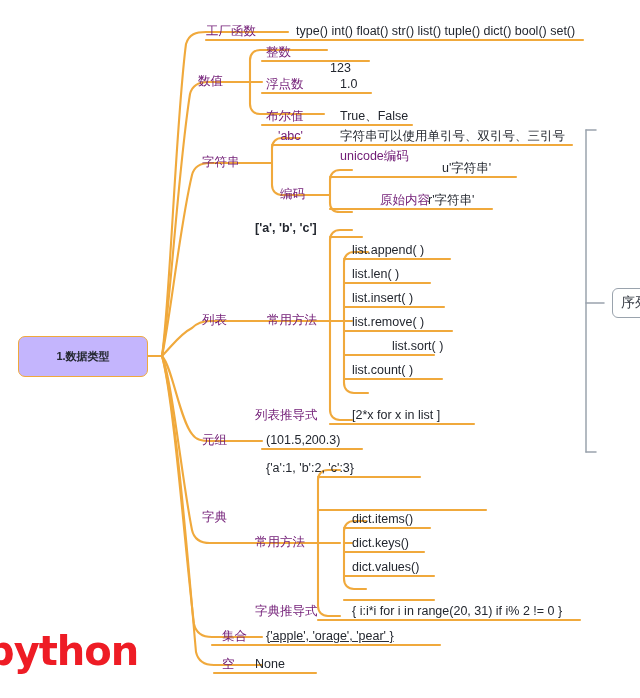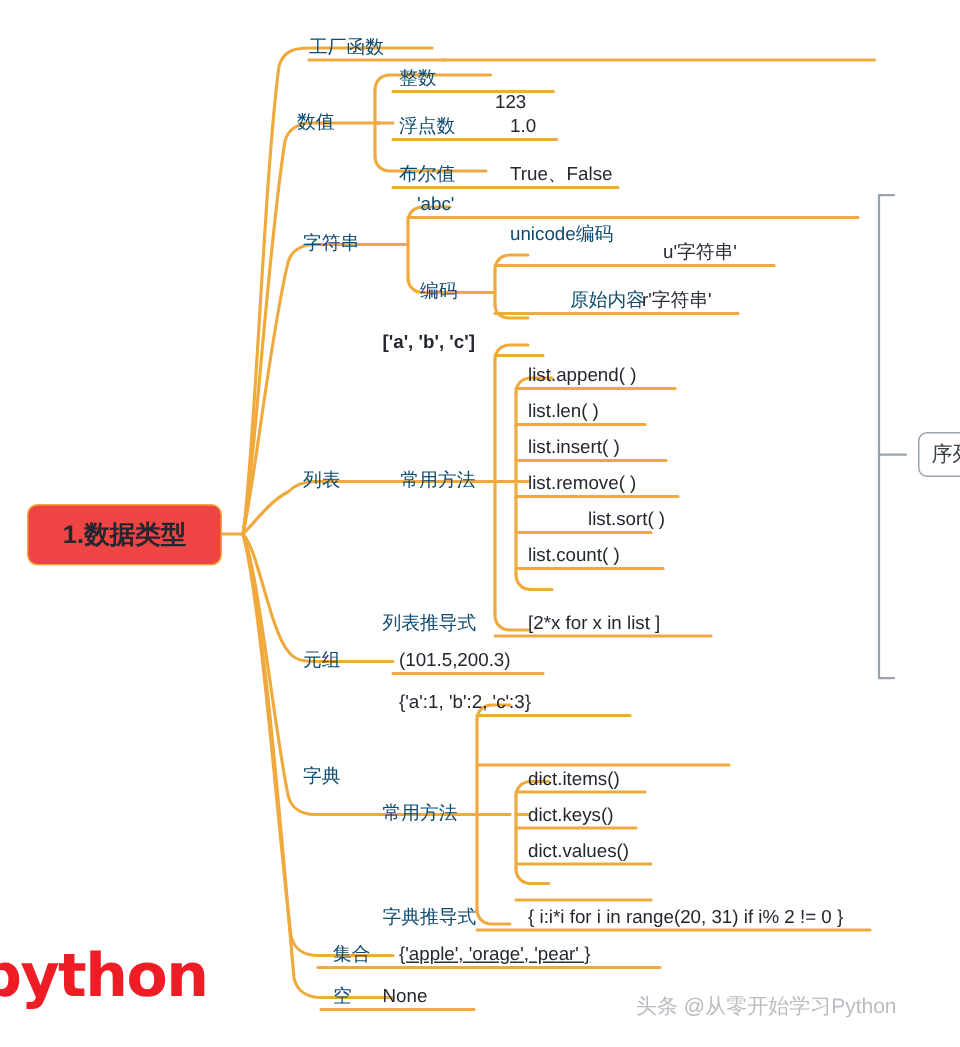--- a/index.html
+++ b/index.html
@@ -6,42 +6,42 @@
   body{width:640px;height:698px;position:relative;overflow:hidden;
        font-family:"Liberation Sans","DejaVu Sans",sans-serif;}
   #canvas{position:absolute;left:0;top:0;width:640px;height:698px;}
   svg.links{position:absolute;left:0;top:0;width:640px;height:698px;pointer-events:none;}
 
   .node{position:absolute;white-space:nowrap;color:#2b2f38;font-size:12.5px;
         line-height:14px;}
 
   
   #root-node{position:absolute;left:18px;top:336px;width:128px;height:39px;
-    border:1.6px solid #F0A93C;border-radius:7px;background:#ef4444;
+    border:1.6px solid #F0A93C;border-radius:7px;background:#c4b5fd;
     display:flex;align-items:center;justify-content:center;
-    font-size:17px;font-weight:bold;color:#22262e;}
+    font-size:11px;font-weight:bold;color:#22262e;}
 
   
   #seq-node{position:absolute;left:612px;top:288px;width:54px;height:30px;
     border:1.3px solid #9aa3ad;border-radius:6px;background:#fff;
     display:flex;align-items:center;justify-content:flex-start;
     padding-left:8px;box-sizing:border-box;
     font-size:14px;color:#3b4049;}
 
   
   #py-mark{position:absolute;left:-14px;top:628px;font-size:40px;
     font-weight:bold;color:#EE1C25;letter-spacing:-1px;
     font-family:"DejaVu Sans",sans-serif;}
 
   
   #watermark{position:absolute;left:424px;top:662px;font-size:14px;
     color:#b9bcc1;white-space:nowrap;}
 
   
-  .lbl{font-size:12.5px;color:#0c4a6e;}
+  .lbl{font-size:12.5px;color:#701a75;}
   .val{font-size:12.5px;color:#23272f;}
   .cn{font-size:12.5px;color:#23272f;}
 </style>
 </head>
 <body>
 
 <div id="canvas">
 
   <svg class="links" viewBox="0 0 640 698" width="640" height="698">
     <g fill="none" stroke="#F0A93C" stroke-width="2.1" stroke-linecap="round">
@@ -155,20 +155,23 @@
     </g>
   </svg>
 
   <div id="root-node">
     <span>1.数据类型</span>
   </div>
 
   <div class="node" style="left:206px;top:24px;">
     <span class="lbl">工厂函数</span>
   </div>
+  <div class="node" style="left:296px;top:24px;">
+    <span class="val">type() int() float() str() list() tuple() dict() bool() set()</span>
+  </div>
 
   <div class="node" style="left:198px;top:74px;">
     <span class="lbl">数值</span>
   </div>
   <div class="node" style="left:266px;top:45px;">
     <span class="lbl">整数</span>
   </div>
   <div class="node" style="left:330px;top:61px;">
     <span class="val">123</span>
   </div>
@@ -184,20 +187,23 @@
   <div class="node" style="left:340px;top:109px;">
     <span class="val">True、False</span>
   </div>
 
   <div class="node" style="left:202px;top:155px;">
     <span class="lbl">字符串</span>
   </div>
   <div class="node" style="left:278px;top:129px;">
     <span class="lbl">'abc'</span>
   </div>
+  <div class="node" style="left:340px;top:129px;">
+    <span class="val">字符串可以使用单引号、双引号、三引号</span>
+  </div>
   <div class="node" style="left:280px;top:187px;">
     <span class="lbl">编码</span>
   </div>
   <div class="node" style="left:340px;top:149px;">
     <span class="lbl">unicode编码</span>
   </div>
   <div class="node" style="left:442px;top:161px;">
     <span class="val">u'字符串'</span>
   </div>
   <div class="node" style="left:340px;top:193px;margin-left:40px;">
@@ -286,15 +292,14 @@
   <div class="node" style="left:255px;top:657px;">
     <span class="val">None</span>
   </div>
 
   <div id="seq-node">
     <span>序列</span>
   </div>
 
   <div id="py-mark">python</div>
 
-  <div id="watermark">头条 @从零开始学习Python</div>
 
 </div>
 
 </body></html>

